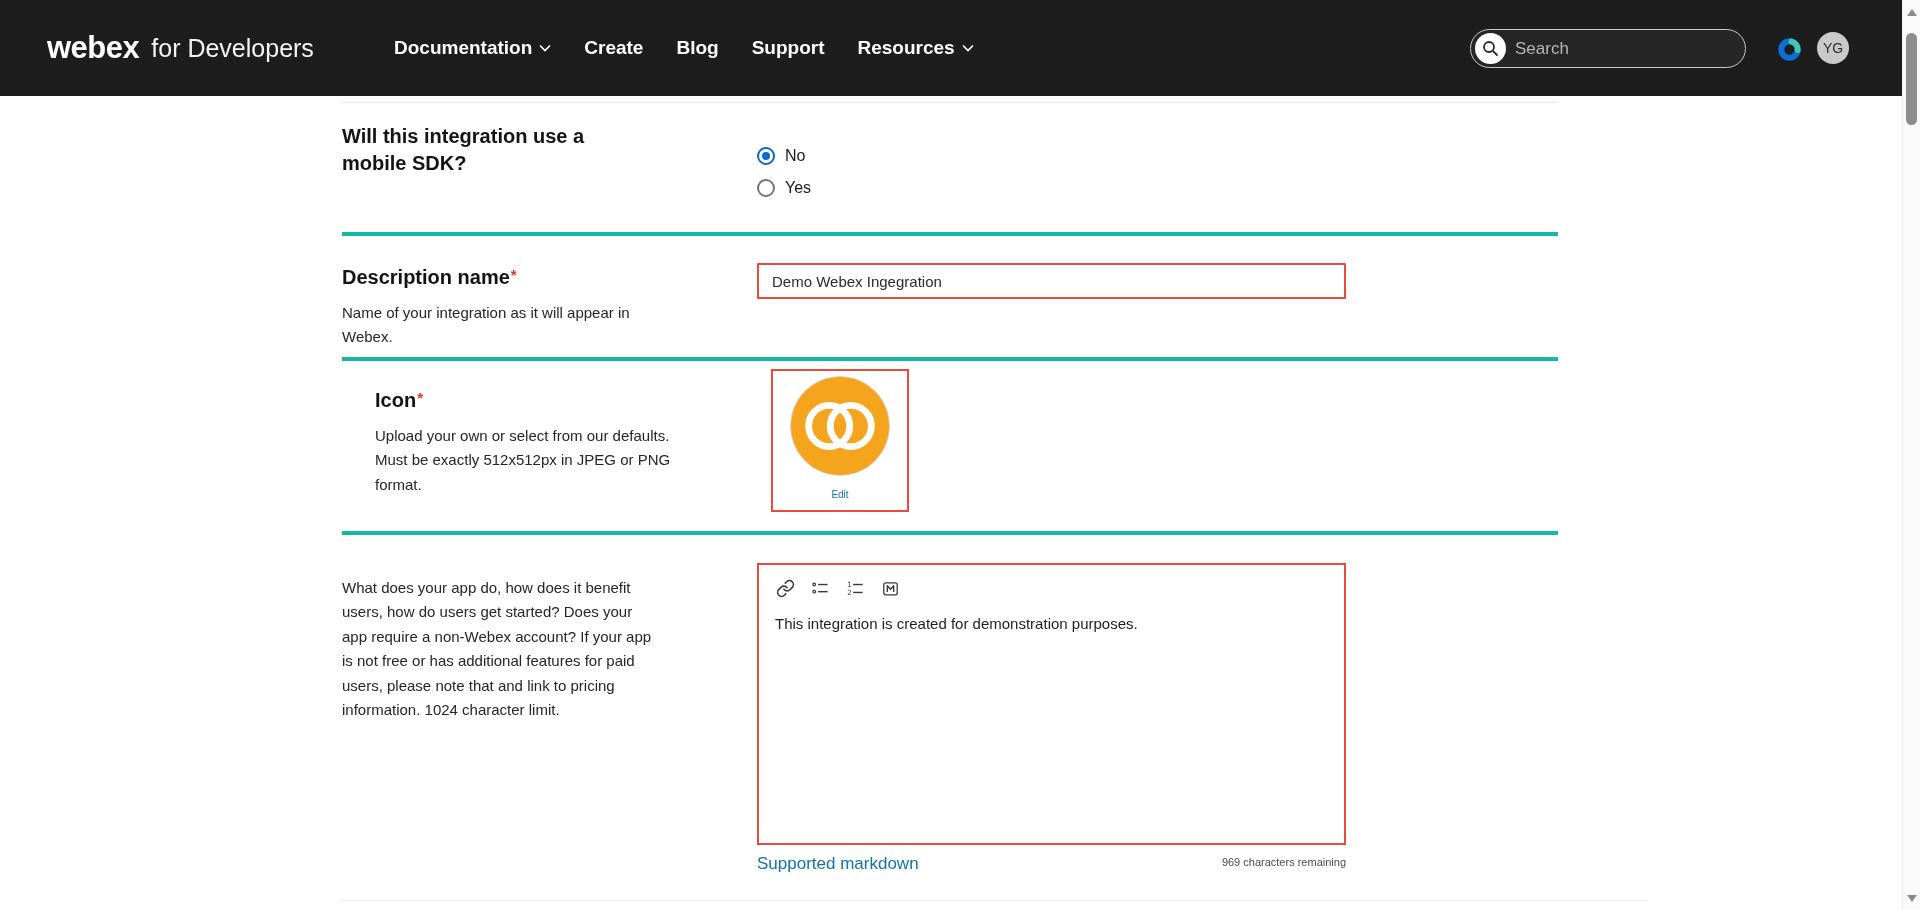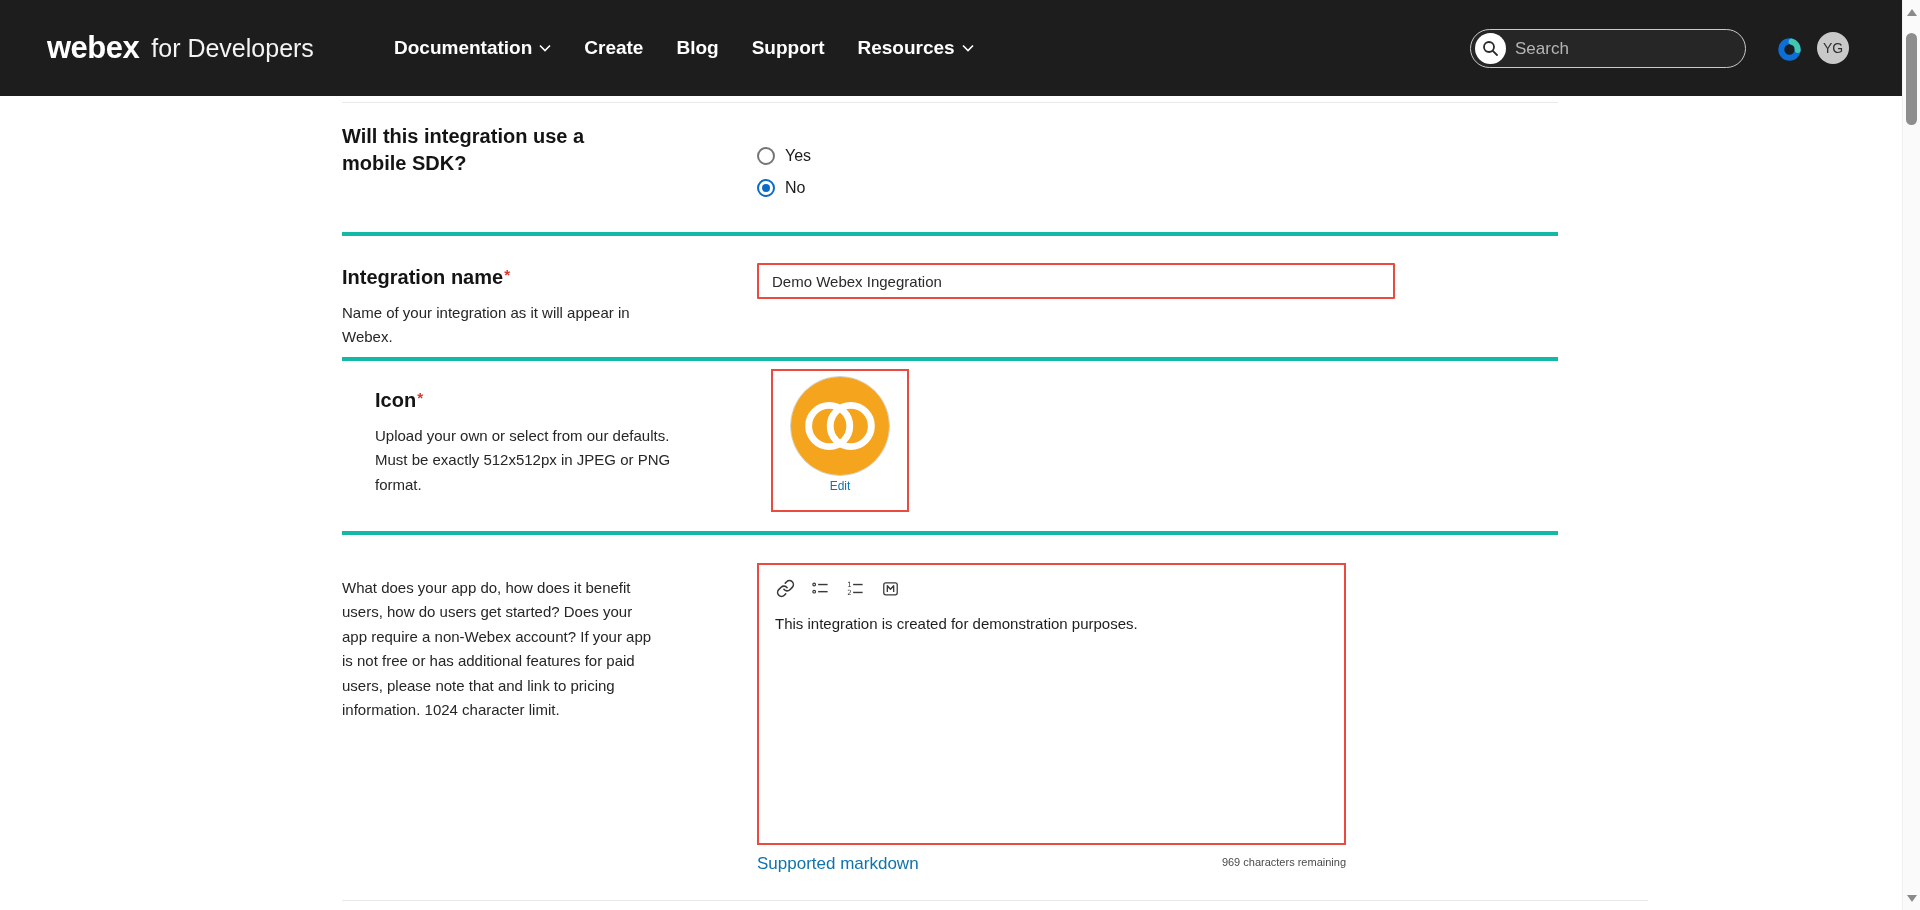--- a/index.html
+++ b/index.html
@@ -59,34 +59,34 @@
   .radio.selected { border-color:#0b69c7; }
   .radio.selected::after { content:''; position:absolute; inset:3px;
     border-radius:50%; background:#0b69c7; }
   .radio-label { font-size:16px; color:#1b1b1b; margin-left:10px; }
 
   
   .sec-name { height:125px; }
   .sec-name .label-col { padding-top:28px; }
   .sec-name .sec-desc { width:315px; }
   .sec-name .right-col { padding-top:27px; }
-  .name-input { width:638px; height:36px; border:2px solid #eb4a3e; border-radius:1px;
+  .name-input { width:589px; height:36px; border:2px solid #eb4a3e; border-radius:1px;
     font-size:15px; color:#2b2b2b; padding:0 13px; outline:none; font-family:inherit;
     background:#fff; }
 
   
   .sec-icon { height:174px; }
   .sec-icon .label-col { padding-top:26px;margin-left:33px; }
   .sec-icon .sec-desc { width:305px; }
   .sec-icon .right-col { padding-top:8px; }
   .icon-box { width:138px; height:143px; border:2px solid #eb4a3e; margin-left:-19px;
     display:flex; flex-direction:column; align-items:center; padding-top:5px;
     background:#fff; }
   .icon-circle { width:100px; height:100px; border-radius:50%; border:1px solid #cfcfcf; }
-  .edit-link { font-size:12px; color:#0f73ae; margin-top:3px; cursor:pointer; }
+  .edit-link { font-size:10px; color:#0f73ae; margin-top:13px; cursor:pointer; }
 
   
   .sec-desc-hub { height:365px; }
   .sec-desc-hub .label-col { padding-top:31px; }
   .sec-desc-hub .sec-desc { width:315px; }
   .sec-desc-hub .right-col { padding-top:28px; }
   .textarea-box { width:589px; height:282px; border:2px solid #eb4a3e;
     padding:13px 16px; background:#fff; cursor:text; }
   .md-toolbar { display:flex; align-items:center; gap:15px; }
   .md-toolbar .tool { width:20px; height:20px; display:flex; align-items:center;
@@ -168,33 +168,33 @@
 
   <div class="content">
     <div class="top-divider"></div>
 
     <div class="section sec-sdk">
       <div class="label-col">
         <div class="sec-title">Will this integration use a mobile SDK?</div>
       </div>
       <div class="right-col">
         <div class="radio-row">
+          <span class="radio selected"></span>
+          <span class="radio-label">No</span>
+        </div>
+        <div class="radio-row">
           <span class="radio"></span>
           <span class="radio-label">Yes</span>
         </div>
-        <div class="radio-row">
-          <span class="radio selected"></span>
-          <span class="radio-label">No</span>
-        </div>
       </div>
     </div>
 
     <div class="section sec-name">
       <div class="label-col">
-        <div class="sec-title"><span>Integration name</span><span class="req">*</span></div>
+        <div class="sec-title"><span>Description name</span><span class="req">*</span></div>
         <div class="sec-desc">Name of your integration as it will appear in Webex.</div>
       </div>
       <div class="right-col">
         <input class="name-input" type="text" value="Demo Webex Ingegration" style="">
       </div>
     </div>
 
     <div class="section sec-icon">
       <div class="label-col">
         <div class="sec-title"><span>Icon</span><span class="req">*</span></div>

